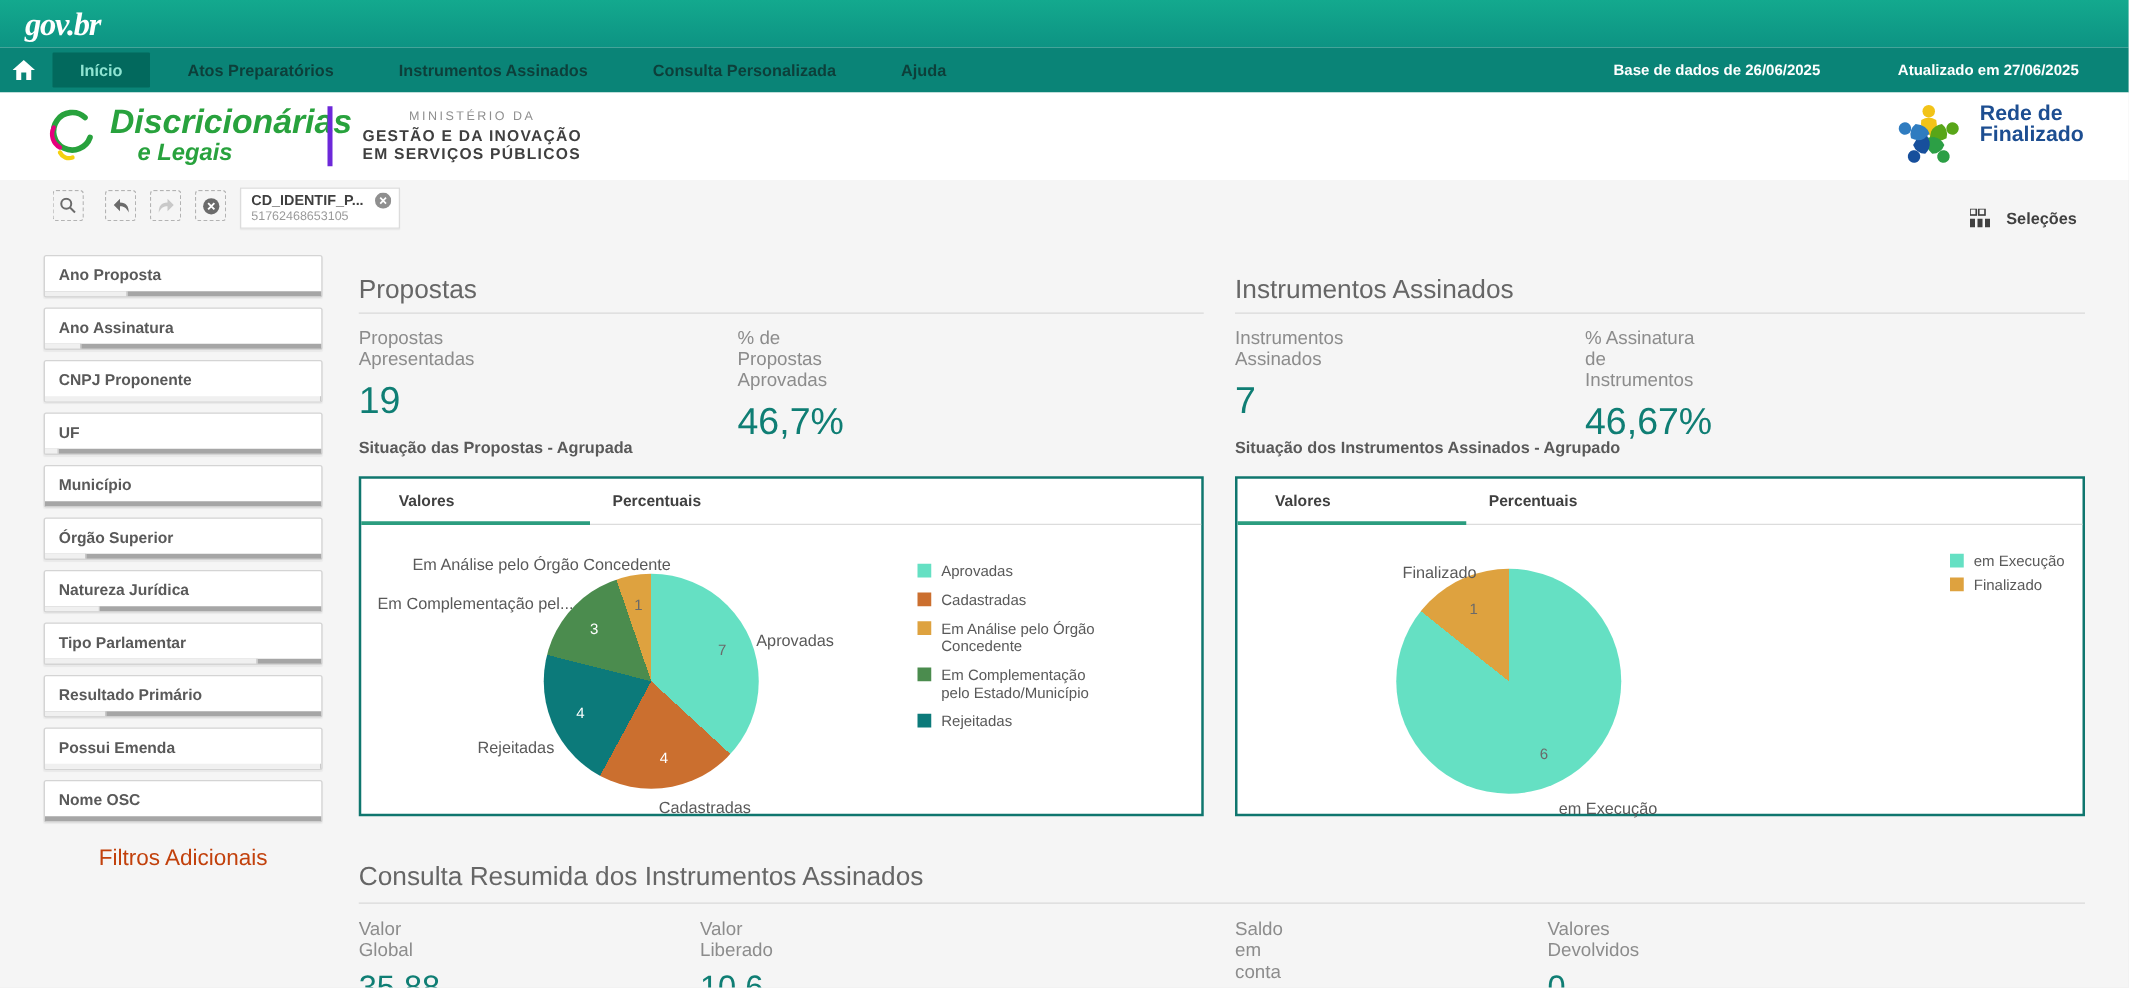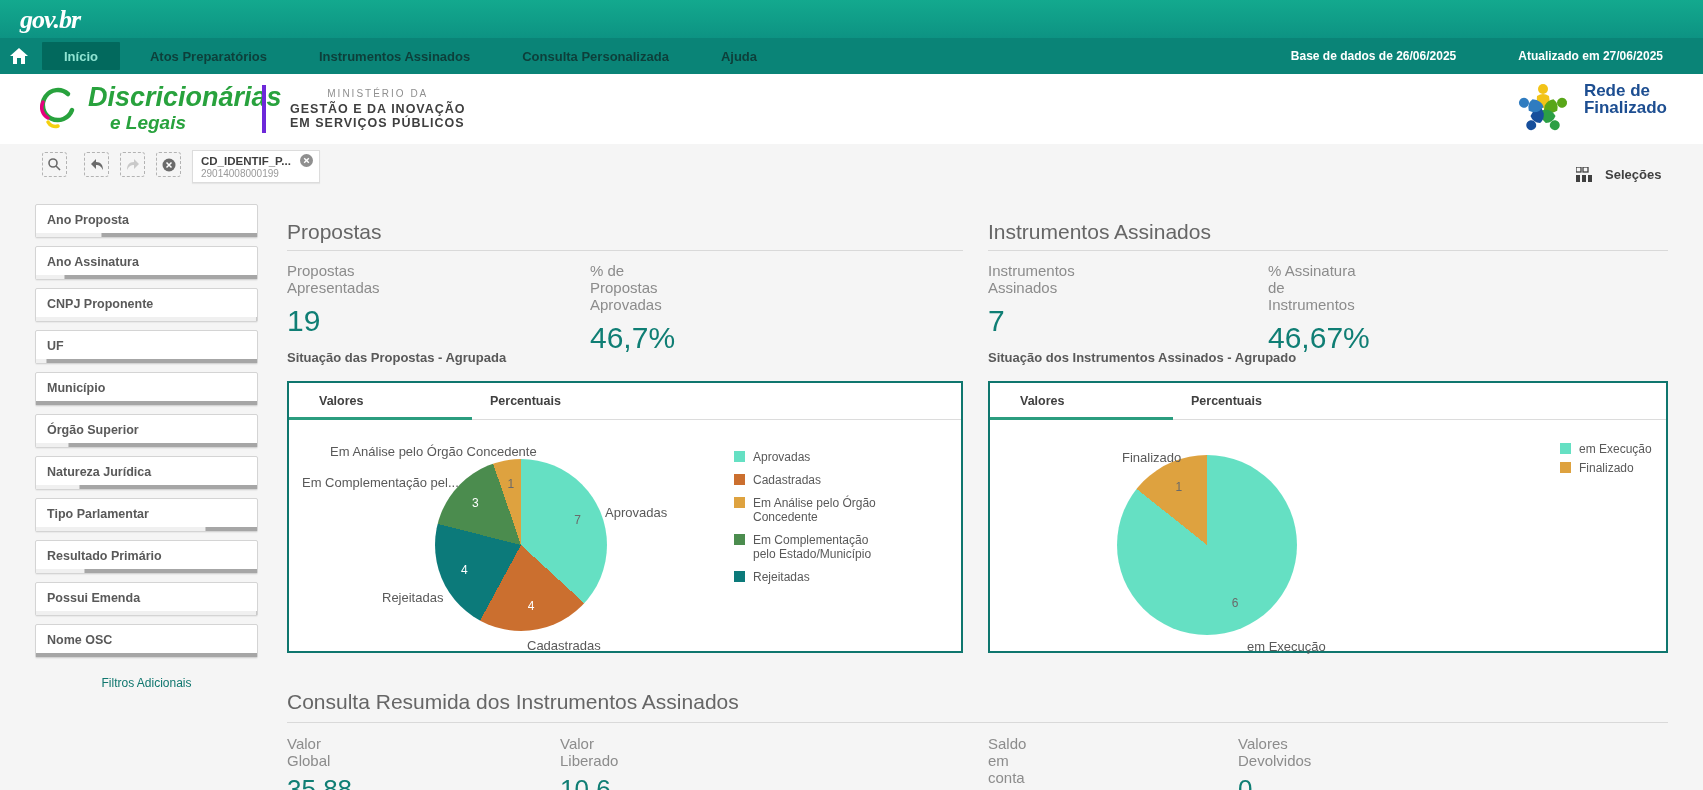--- a/index.html
+++ b/index.html
@@ -41,21 +41,21 @@
   .selections-btn { position:absolute; left:1576px; top:160px; height:28px; display:flex; align-items:center; gap:12px; cursor:pointer; }
   .selections-label { font-size:13px; font-weight:bold; color:#404040; }
 
   
   .sidebar { position:absolute; left:35px; top:204px; width:223px; }
   .filter-box { position:relative; height:34px; margin-bottom:8px; background:#ffffff; border:1px solid #d4d4d4;
     border-radius:2px; box-shadow:0 1px 1px rgba(0,0,0,.05); cursor:pointer; }
   .filter-label { position:absolute; left:11px; top:8px; font-size:12.5px; font-weight:bold; color:#595959; }
   .filter-bar { position:absolute; left:0; right:0; bottom:0; height:4px; background:#a6a6a6; }
   .filter-bar-light { height:4px; background:#f0f0f0; border-right:1px solid #c9c9c9; }
-  .more-filters { margin-top:12px; text-align:center; font-size:12px; color:#0f766e; cursor:pointer; padding:6px 0; }
+  .more-filters { margin-top:12px; text-align:center; font-size:18px; color:#c2410c; cursor:pointer; padding:6px 0; }
 
   
   .section-title { position:absolute; font-size:21px; color:#666666; }
   .divider { position:absolute; height:1px; background:#d9d9d9; }
   .kpi-row { position:absolute; }
   .kpi { position:absolute; top:0; }
   .kpi-label { font-size:15px; color:#8c8c8c; }
   .kpi-value { font-size:30px; color:#0f7e74; margin-top:8px; }
   .kpi-row.small .kpi-label { font-size:15px; }
   .kpi-row.small .kpi-value { font-size:26px; margin-top:5px; }
@@ -184,21 +184,21 @@
   </div>
 
   <div class="chip">
     <div class="chip-title-row">
       <span class="chip-title">CD_IDENTIF_P...</span>
       <svg width="13" height="13" viewBox="0 0 14 14">
         <circle cx="7" cy="7" r="7" fill="#8f8f8f"></circle>
         <path d="M4.5 4.5 L9.5 9.5 M9.5 4.5 L4.5 9.5" stroke="#ffffff" stroke-width="1.5"></path>
       </svg>
     </div>
-    <div class="chip-value">29014008000199</div>
+    <div class="chip-value">51762468653105</div>
   </div>
 
   <div class="selections-btn">
     <svg width="17" height="15" viewBox="0 0 17 15">
       <rect x="0" y="0" width="5" height="5" fill="none" stroke="#404040" stroke-width="1.3"></rect>
       <rect x="7" y="0" width="5" height="5" fill="none" stroke="#404040" stroke-width="1.3"></rect>
       <rect x="0" y="8" width="4" height="7" fill="#404040"></rect>
       <rect x="6" y="8" width="4" height="7" fill="#404040"></rect>
       <rect x="12" y="8" width="4" height="7" fill="#404040"></rect>
     </svg>

